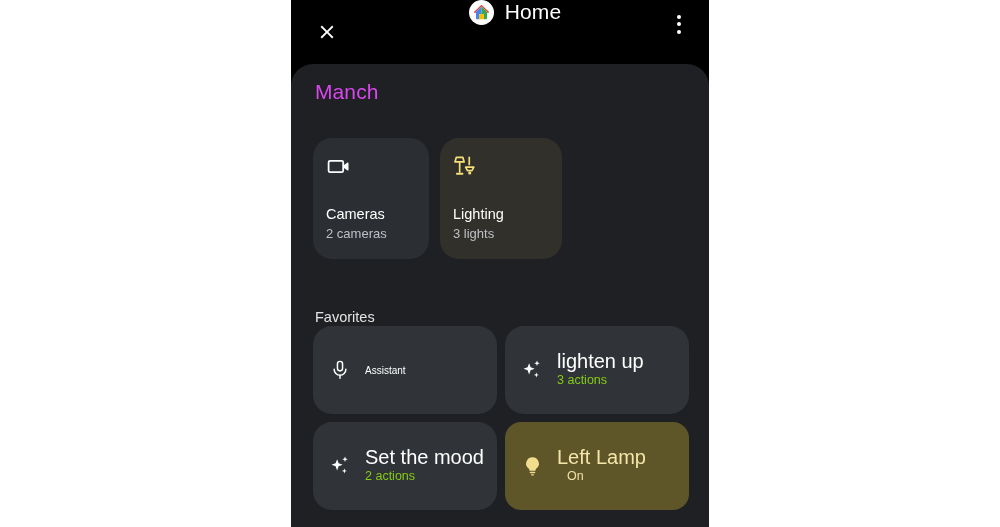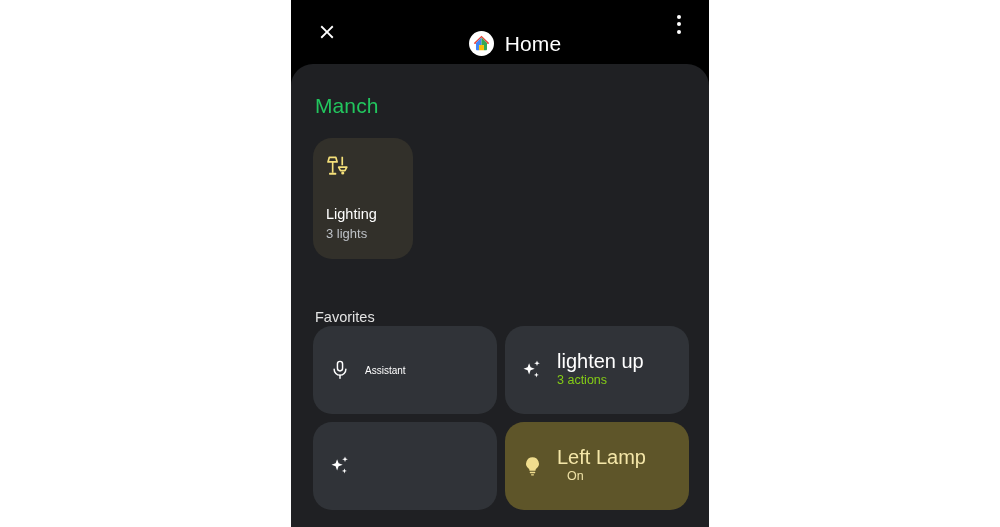--- a/index.html
+++ b/index.html
@@ -51,25 +51,25 @@
     display: flex;
     align-items: center;
     justify-content: center;
     cursor: pointer;
   }
   .close-btn svg { display: block; }
 
   .appbar-title-wrap {
     position: absolute;
     left: 0;
-    top: 8px;
+    top: 0;
     width: 448px;
     height: 48px;
     display: flex;
-    align-items: flex-end;
+    align-items: flex-start;
     justify-content: center;
     gap: 11px;
   }
   .home-logo {
     width: 25px;
     height: 25px;
     border-radius: 50%;
     background: #ffffff;
     display: flex;
     align-items: center;
@@ -112,22 +112,22 @@
     width: 418px;
     height: 463px;
     background: #1f2023;
     border-radius: 22px 22px 0 0;
     overflow: hidden;
   }
 
   .home-name {
     position: absolute;
     left: 24px;
-    top: 29px;
-    color: #22c55e;
+    top: 15px;
+    color: #d946ef;
     font-size: 21px;
     line-height: 26px;
     letter-spacing: 0.1px;
   }
 
   
   .cat-row {
     position: absolute;
     left: 22px;
     top: 74px;
@@ -140,21 +140,21 @@
     height: 121px;
     border-radius: 19px;
     background: #2b2e33;
     position: relative;
     cursor: pointer;
     box-sizing: border-box;
     padding: 14px 13px;
   }
   .cat-card.tinted {
     background: #32302a;
-    width: 100px;
+    width: 122px;
   }
   .cat-icon {
     height: 28px;
     display: flex;
     align-items: center;
   }
   .cat-icon svg { display: block; }
   .cat-text {
     position: absolute;
     left: 13px;
@@ -197,20 +197,21 @@
     background: #303338;
     display: flex;
     align-items: center;
     gap: 13px;
     padding: 0 15px;
     box-sizing: border-box;
     cursor: pointer;
   }
   .fav-card.active {
     background: #5e5529;
+    border-radius: 16px;
   }
   .fav-ic {
     width: 24px;
     height: 24px;
     flex: none;
     display: flex;
     align-items: center;
     justify-content: center;
   }
   .fav-ic svg { display: block; }
@@ -266,20 +267,32 @@
         <i></i>
       </div>
     </div>
 
     <div class="sheet">
 
       <div class="home-name">Manch</div>
 
       <div class="cat-row">
 
+        <div class="cat-card">
+          <div class="cat-icon">
+            <svg width="25" height="25" viewBox="0 0 24 24">
+              <path d="M4 6.5h11a1.5 1.5 0 0 1 1.5 1.5v8a1.5 1.5 0 0 1-1.5 1.5H4A1.5 1.5 0 0 1 2.5 16V8A1.5 1.5 0 0 1 4 6.5z" fill="none" stroke="#ffffff" stroke-width="1.7"></path>
+              <path d="M17.3 10.6l3.4-2.4c.4-.3.9 0 .9.5v6.6c0 .5-.5.8-.9.5l-3.4-2.4z" fill="#ffffff"></path>
+            </svg>
+          </div>
+          <div class="cat-text">
+            <div class="cat-title">Cameras</div>
+            <div class="cat-sub">2 cameras</div>
+          </div>
+        </div>
 
         <div class="cat-card tinted">
           <div class="cat-icon">
             <svg width="25" height="25" viewBox="0 0 24 24">
 
               <path d="M3.2 3.2h6.2l1.3 4.4H1.9z" fill="none" stroke="#f5e07a" stroke-width="1.6" stroke-linejoin="round"></path>
               <rect x="5.6" y="7.6" width="1.6" height="10.4" fill="#f5e07a"></rect>
               <rect x="2.9" y="18" width="7" height="1.8" rx="0.6" fill="#f5e07a"></rect>
 
               <path d="M14.8 2.6h1.6v8.1h-1.6z" fill="#f5e07a"></path>
@@ -326,20 +339,24 @@
         </div>
 
         <div class="fav-card">
           <span class="fav-ic">
             <svg width="24" height="24" viewBox="0 0 24 24">
               <path d="M9.1 5.2l1.5 4.1 4.1 1.5-4.1 1.5-1.5 4.1-1.5-4.1L3.5 10.8l4.1-1.5z" fill="#ffffff"></path>
               <path d="M17 2.4l.75 2.05L19.8 5.2l-2.05.75L17 8l-.75-2.05L14.2 5.2l2.05-.75z" fill="#ffffff"></path>
               <path d="M16.4 14.5l.66 1.8 1.8.66-1.8.66-.66 1.8-.66-1.8-1.8-.66 1.8-.66z" fill="#ffffff"></path>
             </svg>
           </span>
+          <span class="fav-txt">
+            <span class="fav-title" style="display: block;">Set the mood</span>
+            <span class="fav-sub" style="display: block;">2 actions</span>
+          </span>
         </div>
 
         <div class="fav-card active">
           <span class="fav-ic">
             <svg width="23" height="23" viewBox="0 0 24 24">
               <path d="M12 2.4a6.6 6.6 0 0 1 4.1 11.8c-.6.5-.95 1.2-.95 1.95v.35H8.85v-.35c0-.75-.35-1.45-.95-1.95A6.6 6.6 0 0 1 12 2.4z" fill="#f0dd8e"></path>
               <rect x="9.1" y="17.5" width="5.8" height="1.5" rx="0.7" fill="#f0dd8e"></rect>
               <rect x="10.4" y="20" width="3.2" height="1.4" rx="0.7" fill="#f0dd8e"></rect>
             </svg>
           </span>

